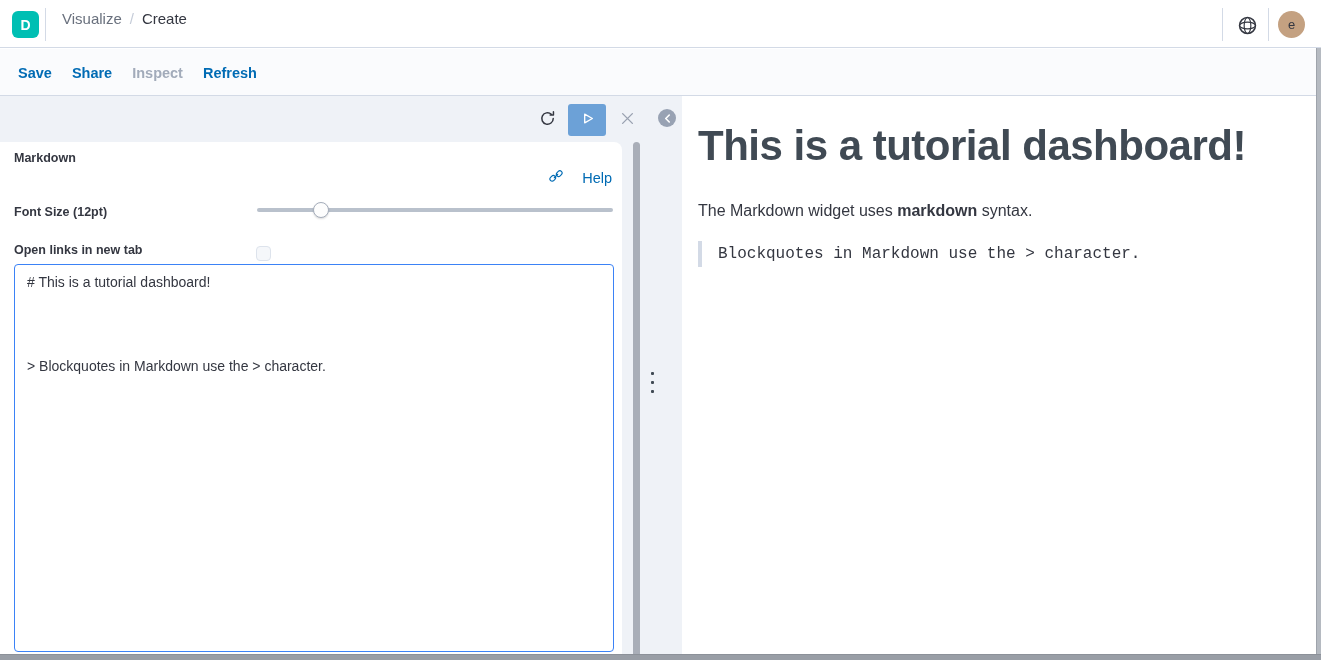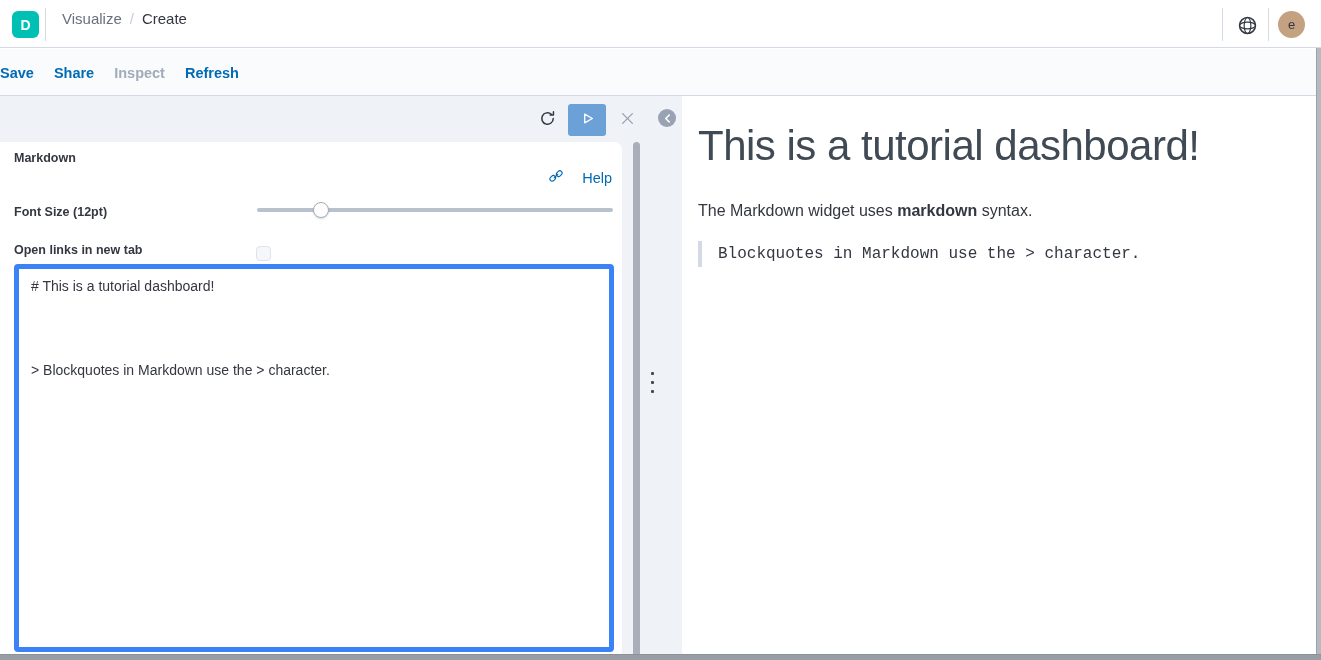--- a/index.html
+++ b/index.html
@@ -17,21 +17,21 @@
   .crumb-muted { color: #69707d; cursor: pointer; }
   .crumb-sep { color: #c5ccd8; }
   .crumb-current { color: #343741; font-weight: 500; }
   .nav-right-icon { position: absolute; top: 14px; width: 22px; height: 22px; display: flex; align-items: center; justify-content: center; cursor: pointer; }
   .avatar { position: absolute; left: 1278px; top: 11px; width: 27px; height: 27px; border-radius: 50%;
             background: #c4a181; color: #343741; font-size: 13px; font-weight: 500;
             display: flex; align-items: center; justify-content: center; cursor: pointer; }
 
   
   .toolbar { position: absolute; top: 49px; left: 0; right: 0; height: 47px; background: #fafbfd; border-bottom: 1px solid #d3dae6; }
-  .toolbar-links { position: absolute; left: 0; top: 0; height: 47px; display: flex; align-items: center; gap: 20px; }
+  .toolbar-links { position: absolute; left: 18px; top: 0; height: 47px; display: flex; align-items: center; gap: 20px; }
   .tb-link { font-size: 14.5px; font-weight: 700; color: #006bb4; cursor: pointer; }
   .tb-link.disabled { color: #a2abba; cursor: default; }
 
   .timepicker { position: absolute; left: 924px; top: 58px; width: 382px; height: 37px; display: flex;
                 border: 1px solid #d8dee8; border-radius: 2px; overflow: hidden; background: #e9edf3; }
   .tp-toggle { width: 51px; background: #fbfcfd; border-right: 1px solid #d8dee8; display: flex; align-items: center; justify-content: center; gap: 4px; cursor: pointer; }
   .tp-value { flex: 1; display: flex; align-items: center; padding-left: 10px; font-size: 14.5px; color: #343741; cursor: pointer; }
 
   
   .editor-region { position: absolute; left: 0; top: 96px; width: 682px; bottom: 0; background: #eff2f7; }
@@ -50,34 +50,34 @@
   .lbl-fontsize { top: 63px; }
   .slider { position: absolute; left: 257px; top: 60px; width: 356px; height: 16px; cursor: pointer; }
   .slider-track { position: absolute; left: 0; right: 0; top: 6px; height: 4px; border-radius: 2px; background: #b9c1cc; }
   .slider-thumb { position: absolute; top: 0; width: 16px; height: 16px; border-radius: 50%;
                   background: #fdfdfd; border: 1px solid #a5adbb; box-shadow: 0 1px 2px rgba(0,0,0,.15); cursor: grab; }
   .lbl-openlinks { top: 101px; }
   .checkbox { position: absolute; left: 256px; top: 104px; width: 15px; height: 15px; border-radius: 4px;
               background: #f5f7fa; border: 1px solid #dde3ec; cursor: pointer; }
 
   .md-textarea { position: absolute; left: 14px; top: 122px; width: 600px; height: 388px;
-                 border: 5px solid #3b82f6; border-radius: 4px; background: #fff;
+                 border: 1px solid #3b82f6; border-radius: 4px; background: #fff;
                  padding: 7px 12px; font-family: "Liberation Sans", sans-serif; font-size: 14px;
                  line-height: 21px; color: #343741; white-space: pre-wrap; cursor: text; overflow: hidden; }
   .squiggle { text-decoration-style: wavy; text-decoration-color: #e4615c;
               text-decoration-thickness: 1px; text-underline-offset: 2px; }
 
   .panel-scrollbar { position: absolute; left: 633px; top: 142px; bottom: 0; width: 7px; border-radius: 4px; background: #a9aeb8; cursor: pointer; }
   .resizer { position: absolute; left: 645px; top: 360px; width: 14px; height: 44px; display: flex; flex-direction: column;
              align-items: center; justify-content: center; gap: 6px; cursor: col-resize; }
   .resizer i { width: 3px; height: 3px; background: #404a54; border-radius: 1px; }
 
   
   .preview { position: absolute; left: 682px; top: 96px; right: 5px; bottom: 6px; background: #fff; }
-  .preview h1 { position: absolute; left: 16px; top: 26px; font-size: 42px; font-weight: 400; letter-spacing: -0.5px; color: #404a54; }
+  .preview h1 { position: absolute; left: 16px; top: 26px; font-size: 42px; font-weight: 700; letter-spacing: -0.5px; color: #404a54; }
   .preview p { position: absolute; left: 16px; top: 106px; font-size: 16px; color: #343741; }
   .preview blockquote { position: absolute; left: 16px; top: 145px; border-left: 4px solid #d3dae6; padding: 4px 0 4px 16px; font-size: 16px; color: #343741; font-family: Liberation Mono, monospace; }
 
   
   .right-scrollbar { position: absolute; right: 0; top: 48px; bottom: 6px; width: 5px; background: #b5bac1; border-left: 1px solid #9ea3ab; }
   .bottom-bar { position: absolute; left: 0; right: 0; bottom: 0; height: 6px; background: #999ea6; border-top: 1px solid #8c9199; }
 </style>
 </head>
 <body>
 

